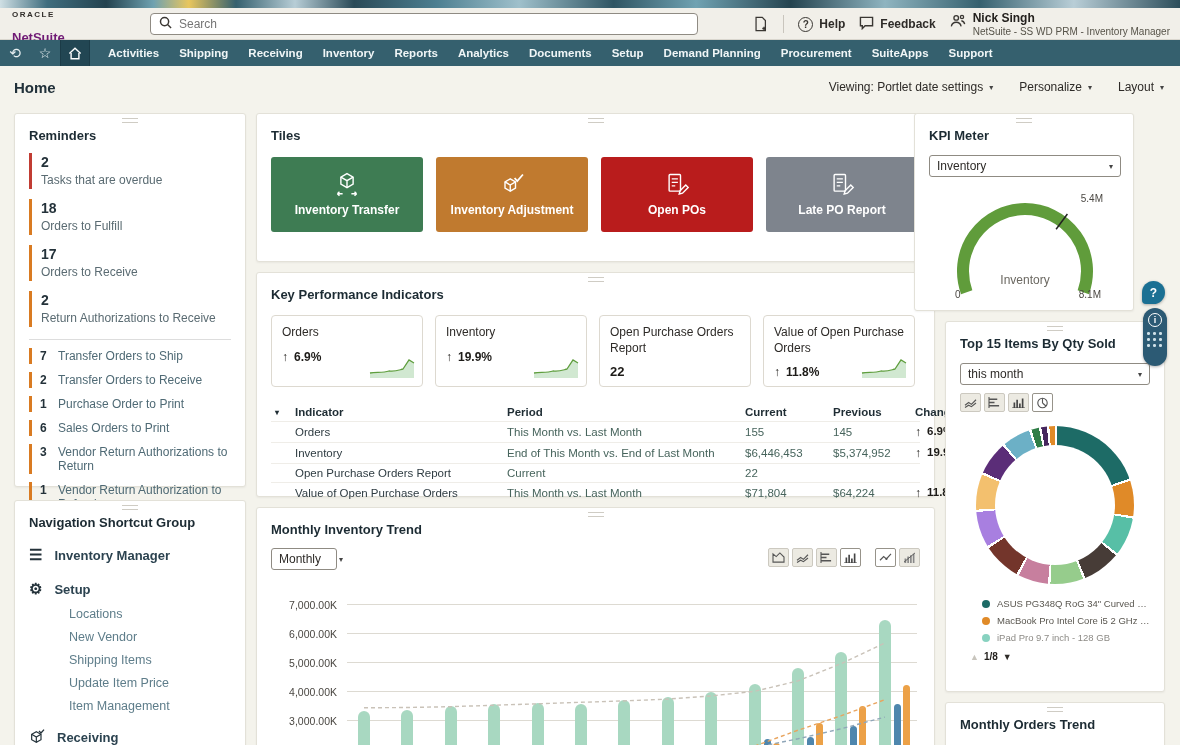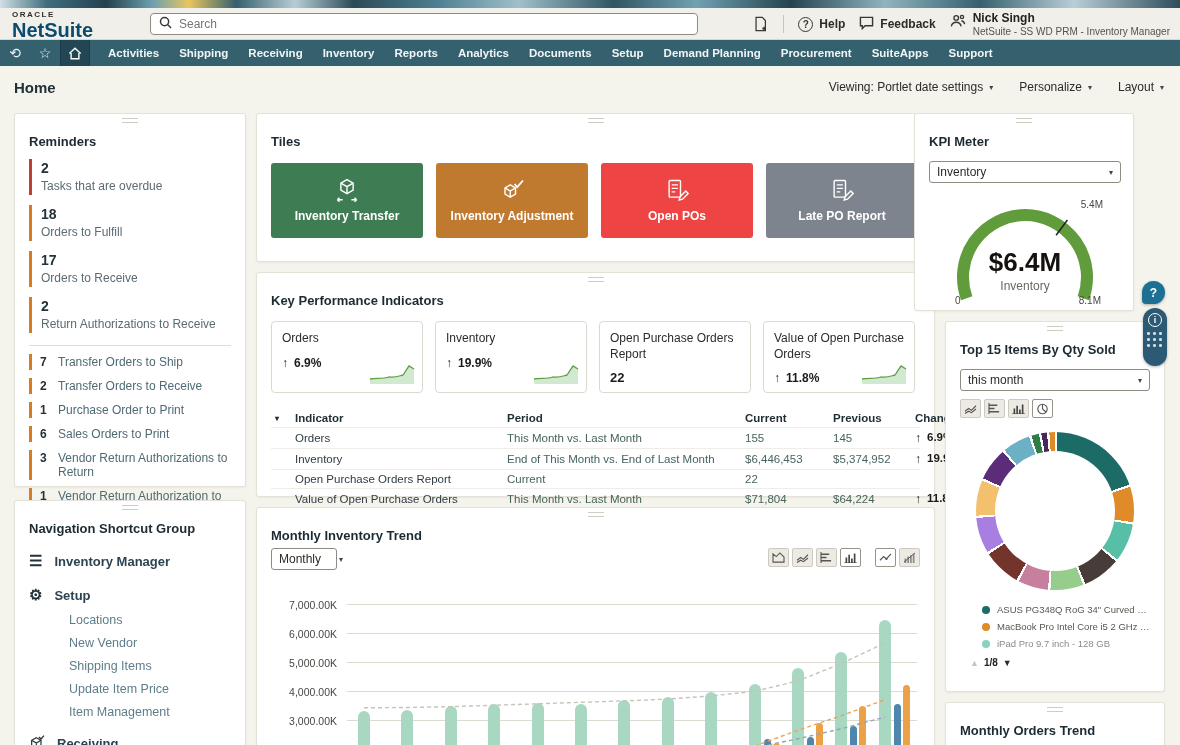--- a/index.html
+++ b/index.html
@@ -6,21 +6,21 @@
   html,body { width:1180px; height:745px; overflow:hidden; font-family:"Liberation Sans", sans-serif; background:#f4f3ec; position:relative; }
 
   
   .topband { position:absolute; left:0; top:0; width:1180px; height:8px;
     background:linear-gradient(90deg,#cfdfe4 0%,#3f6d7e 4%,#23424f 9%,#6fa1b0 13%,#e8c65e 16%,#35606e 20%,#b7cdd6 25%,#2a4a57 30%,#4d7f91 37%,#9fc0cb 44%,#2f5563 52%,#70a2b2 59%,#24434f 67%,#8fb4c0 75%,#35606e 83%,#b9ced7 91%,#2c4d5a 100%); }
 
   
   .header { position:absolute; left:0; top:8px; width:1180px; height:32px; background:#f1efe9; border-bottom:1px solid #d9d6ce; }
   .brand { position:absolute; left:12px; top:3px; line-height:1; cursor:pointer; }
   .brand-top { font-size:8px; font-weight:bold; letter-spacing:1.5px; color:#312d2a; }
-  .brand-bottom { font-size:20px; font-weight:bold; color:#0c4a6e; margin-top:1px; }
+  .brand-bottom { font-size:13px; font-weight:bold; color:#701a75; margin-top:12px; }
   .searchbox { position:absolute; left:150px; top:5px; width:548px; height:22px; background:#fff; border:1px solid #8f8b83; border-radius:4px; display:flex; align-items:center; padding:0 8px; gap:7px; }
   .searchbox input { border:none; outline:none; flex:1; font-size:12px; color:#333; background:transparent; font-family:"Liberation Sans",sans-serif; }
   .hdr-right { position:absolute; right:10px; top:0; height:32px; display:flex; align-items:center; gap:14px; }
   .hdr-icon { width:18px; height:18px; display:flex; align-items:center; justify-content:center; cursor:pointer; }
   .hdr-divider { width:1px; height:18px; background:#c9c5bd; }
   .hdr-item { display:flex; align-items:center; gap:6px; font-size:12px; font-weight:bold; color:#2e2b28; cursor:pointer; }
   .qmark { width:15px; height:15px; border:1.5px solid #3a3733; border-radius:50%; font-size:10px; font-weight:bold; display:flex; align-items:center; justify-content:center; color:#3a3733; }
   .user-block { display:flex; align-items:flex-start; gap:7px; cursor:pointer; }
   .user-name { font-size:12px; font-weight:bold; color:#24211e; }
   .user-role { font-size:10px; color:#565349; margin-top:1px; }
@@ -32,21 +32,21 @@
   .nav-tabs { display:flex; align-items:center; margin-left:8px; }
   .nav-tab { padding:0 10px; font-size:11.5px; font-weight:bold; color:#f0f6f7; cursor:pointer; line-height:26px; }
 
   
   .page-title { position:absolute; left:14px; top:79px; font-size:15px; font-weight:bold; color:#21313a; }
   .page-controls { position:absolute; right:16px; top:80px; display:flex; gap:26px; font-size:12px; color:#2d2a27; }
   .pc-item { display:flex; align-items:center; gap:6px; cursor:pointer; font-weight:bold;}
   .chev { font-size:8px; color:#444; }
 
   
-  .panel { position:absolute; background:#fff; border:1px solid #e3e1d8; border-radius:3px; box-shadow:0 1px 2px rgba(0,0,0,.05); padding:20px 14px; }
+  .panel { position:absolute; background:#fff; border:1px solid #e3e1d8; border-radius:3px; box-shadow:0 1px 2px rgba(0,0,0,.05); padding:14px 14px; }
   .panel-title { font-size:13px; font-weight:bold; color:#1c2b33; }
   .drag-handle { position:absolute; top:4px; left:50%; margin-left:-8px; width:16px; height:5px; border-top:1px solid #cfccc4; border-bottom:1px solid #cfccc4; }
 
   
   .rem-item { border-left:3px solid #d97b22; padding:1px 0 2px 9px; margin-top:10px; cursor:pointer; }
   .rem-count { font-size:14px; font-weight:bold; color:#24323a; }
   .rem-label { font-size:12px; color:#5a6b72; margin-top:3px; }
   .rem-divider { height:1px; background:#ddd; margin:12px 0 4px 0; }
   .rem-small { border-left:3px solid #d97b22; padding:1px 0 1px 8px; margin-top:8px; display:flex; gap:8px; align-items:baseline; cursor:pointer; }
   .rem-small-count { font-size:12px; font-weight:bold; color:#24323a; min-width:10px; }
@@ -328,21 +328,21 @@
         <div>Inventory Transfer</div>
       </div>
       <div class="tile" style="background: rgb(192, 122, 47);">
         <svg width="28" height="28" viewBox="0 0 32 32" fill="none" stroke="#fff" stroke-width="1.6">
           <path d="M14 9l6 3.5v7L14 23l-6-3.5v-7L14 9z"></path>
           <path d="M8 12.5l6 3.5 6-3.5M14 16v7"></path>
           <path d="M19 8l3 3.5L28.5 4" stroke-width="2"></path>
         </svg>
         <div>Inventory Adjustment</div>
       </div>
-      <div class="tile" style="background: #ef4444;">
+      <div class="tile" style="background: #b91c1c;">
         <svg width="28" height="28" viewBox="0 0 32 32" fill="none" stroke="#fff" stroke-width="1.6">
           <rect x="7" y="4" width="13" height="19" rx="1"></rect>
           <path d="M10 9h7M10 13h7M10 17h4"></path>
           <path d="M19.5 22.5l6.5-6.5 2.8 2.8-6.5 6.5-3.8 1z"></path>
         </svg>
         <div>Open POs</div>
       </div>
       <div class="tile" style="background: rgb(126, 132, 141);">
         <svg width="28" height="28" viewBox="0 0 32 32" fill="none" stroke="#fff" stroke-width="1.6">
           <rect x="7" y="4" width="13" height="19" rx="1"></rect>
@@ -543,21 +543,20 @@
   <div class="select meter-select">
     <span>Inventory</span>
     <span class="chev">▾</span>
   </div>
   <div class="gauge-wrap">
     <div id="gaugeArc"><svg width="192" height="120" viewBox="0 0 192 120">
           <path d="M37.7,107.2 A62,62 0 1 1 154.3,107.2" fill="none" stroke="#609c3b" stroke-width="12" stroke-linecap="butt"></path>
           <line x1="127.1" y1="44.3" x2="138.4" y2="29.0" stroke="#222" stroke-width="1.5"></line>
         </svg></div>
     <div class="gauge-th">5.4M</div>
-    <div class="gauge-value">$6.4M</div>
     <div class="gauge-sub">Inventory</div>
     <div class="gauge-min">0</div>
     <div class="gauge-max">8.1M</div>
   </div>
 </div>
 
 <div class="panel" style="left:945px; top:321px; width:220px; height:371px;">
   <div class="drag-handle"></div>
   <div class="panel-title">Top 15 Items By Qty Sold</div>
   <div class="select" style="margin-top:12px;">

